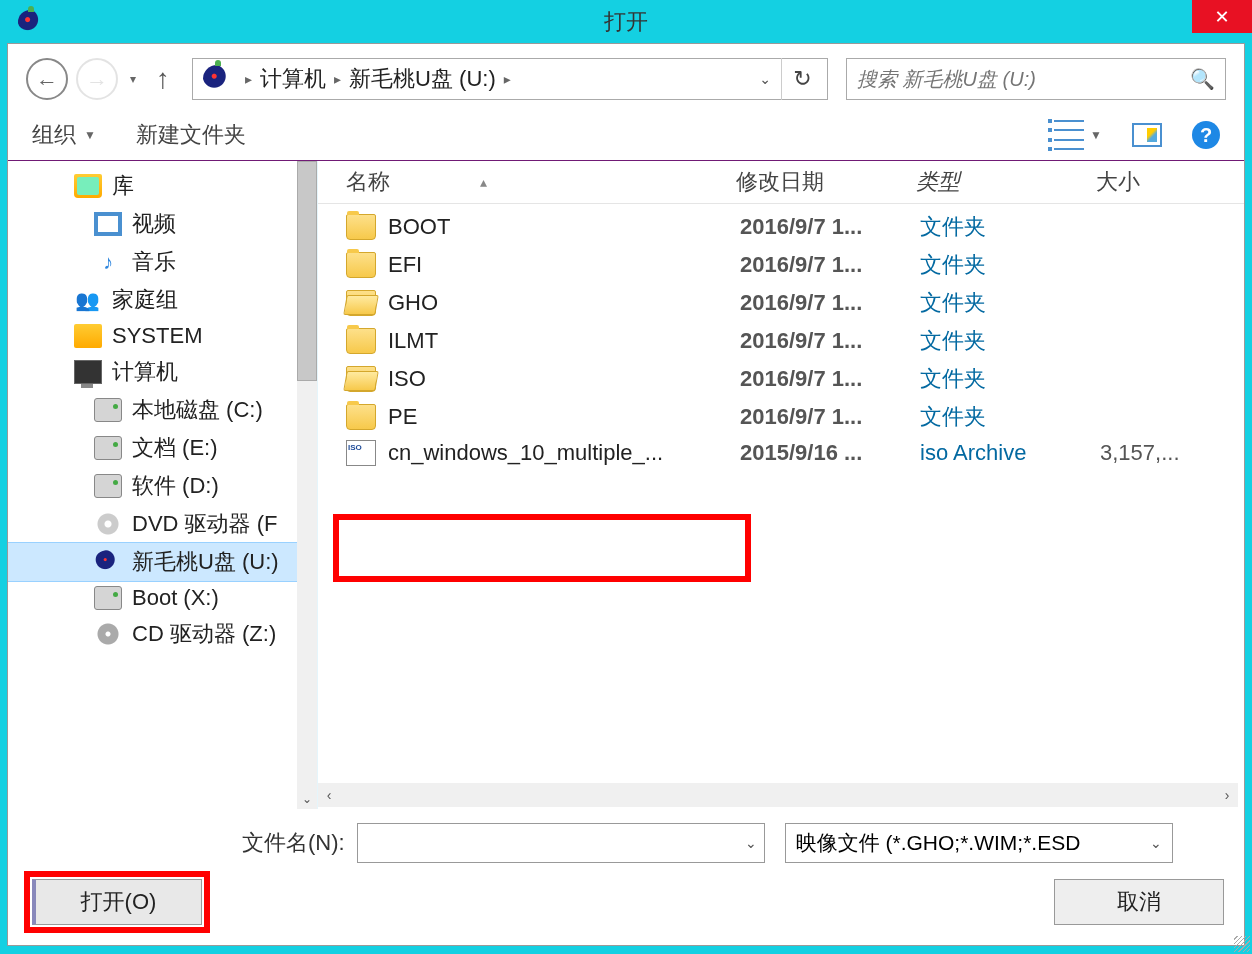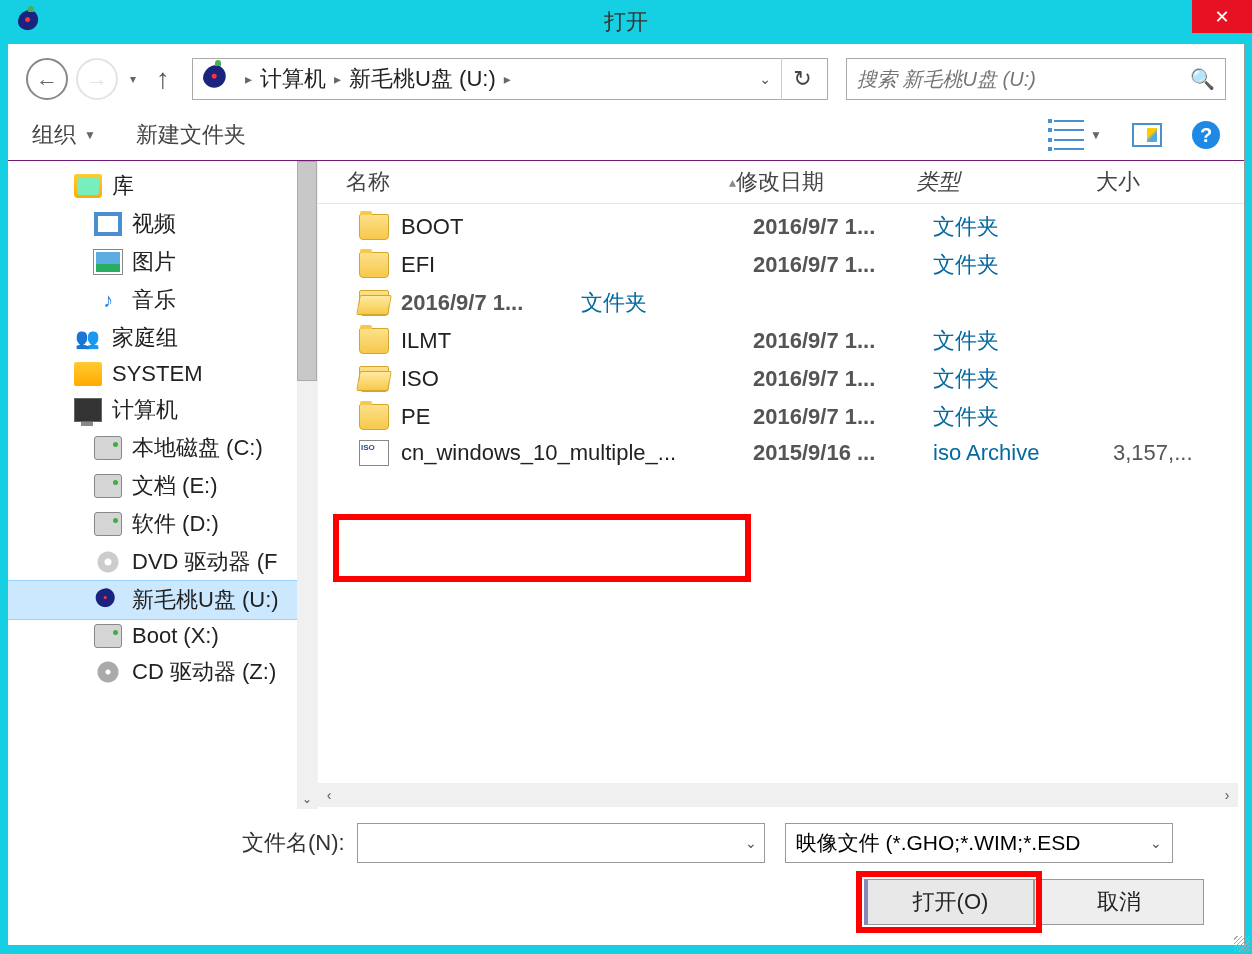--- a/index.html
+++ b/index.html
@@ -64,54 +64,54 @@
 .ic-comp{background:#333;width:24px;height:18px;border:1px solid #666;position:relative;}
 .ic-comp::after{content:'';position:absolute;bottom:-5px;left:6px;width:12px;height:4px;background:#888;}
 .ic-drive{background:#d5d5d5;border:1px solid #888;border-radius:3px;height:16px;width:26px;position:relative;}
 .ic-drive::after{content:'';position:absolute;right:3px;top:5px;width:5px;height:5px;border-radius:50%;background:#4a4;}
 .ic-dvd{background:radial-gradient(circle,#fff 3px,#ccc 4px,#ccc 10px,transparent 11px);border-radius:50%;width:24px;height:24px;}
 .ic-peach{background:radial-gradient(circle at 40% 40%,#f33 1px,#1a237e 2px,#1a237e 9px,transparent 10px);border-radius:50%;width:22px;height:22px;}
 .ic-cd{background:radial-gradient(circle,#fff 2px,#aaa 3px,#aaa 10px,transparent 11px);border-radius:50%;width:24px;height:24px;position:relative;}
 
 .file-panel { flex:1; display:flex; flex-direction:column; position:relative; }
 .file-header { display:flex; padding: 6px 0 6px 28px; border-bottom: 1px solid #e5e5e5; font-size: 22px; color:#444; }
-.fh-name { width: 390px; display:flex; align-items:center; cursor:pointer;justify-content:space-between; }
+.fh-name { width: 390px; display:flex; align-items:center; cursor:pointer; }
 .fh-name .sort-arrow { margin-left: 90px; font-size:14px; color:#888; }
 .fh-date { width: 180px; cursor:pointer; }
 .fh-type { width: 180px; cursor:pointer;font-style:italic; }
 .fh-size { cursor:pointer; }
 .file-list { flex:1; padding-top: 4px; position:relative; }
-.file-row { display:flex; align-items:center; padding: 4px 0 4px 41px; font-size: 22px; color:#222; cursor:pointer; position:relative; }
+.file-row { display:flex; align-items:center; padding: 4px 0 4px 28px; font-size: 22px; color:#222; cursor:pointer; position:relative; }
 .file-row .ficon { width:30px; height:26px; margin-right:12px; flex-shrink:0; }
 .ic-folder { background:linear-gradient(#fde08a,#f7c94b); border-radius:2px 2px 4px 4px; border:1px solid #d4a72c; position:relative;}
 .ic-folder::before{content:'';position:absolute;top:-4px;left:0;width:12px;height:4px;background:#f7c94b;border-radius:2px 2px 0 0;}
 .ic-folder-open { background:linear-gradient(#fde08a,#f7c94b); border-radius:2px 2px 4px 4px; border:1px solid #d4a72c; position:relative;}
 .ic-folder-open::after{content:'';position:absolute;top:4px;left:-2px;right:-2px;bottom:0;background:linear-gradient(#ffeaa0,#f7c94b);border-radius:2px;border:1px solid #d4a72c;transform:skewX(-10deg);}
 .ic-iso{background:#fff;border:1px solid #888;position:relative;}
 .ic-iso::after{content:'ISO';position:absolute;top:2px;left:1px;font-size:8px;color:#1e4b99;font-weight:bold;}
 .fn { width: 352px; overflow:hidden; white-space:nowrap; text-overflow:ellipsis; }
 .fd { width: 180px; color:#555;font-weight:bold; }
 .ft { width: 180px; color:#0369a1; }
 .fs { color:#555; }
 .highlight-box { position:absolute; border: 6px solid #ff0000; pointer-events:none; }
 .hl1 { left: 15px; top: 310px; width: 418px; height: 68px; }
 
 .h-scrollbar { height: 24px; display:flex; align-items:center; background:#f0f0f0; margin: 0 6px 2px 0; }
 .h-arrow { width:22px; height:22px; display:flex; align-items:center; justify-content:center; font-size:14px; color:#555; cursor:pointer; }
 .h-track { flex:1; height:18px; background:#f0f0f0; }
 
-.bottom-area { padding: 14px 36px 20px 24px; }
+.bottom-area { padding: 14px 16px 20px 24px; }
 .filename-row { display:flex; align-items:center; margin-bottom: 16px; }
 .fn-label { font-size: 22px; color:#333; margin-right: 12px; margin-left: 210px; }
 .fn-input { width: 408px; height: 40px; border: 1px solid #999; font-size: 20px; padding: 0 8px; outline:none; position:relative; }
 .fn-input-wrap { position:relative; width:408px; }
 .fn-drop { position:absolute; right:8px; top:50%; transform:translateY(-50%); font-size:14px; color:#555; cursor:pointer; }
 .filter-select { width: 388px; height: 40px; border:1px solid #999; margin-left: 20px; font-size: 21px; padding: 0 10px; display:flex; align-items:center; cursor:pointer; position:relative; }
 .filter-select .arrow{position:absolute;right:10px;font-size:14px;color:#555;}
-.button-row { display:flex; justify-content:flex-end; padding-right: 4px; }
+.button-row { display:flex; justify-content:space-between; padding-right: 4px; }
 .dlg-btn { width: 170px; height: 46px; border: 1px solid #999; background: #eee; font-size: 22px; color:#222; cursor:pointer; display:flex; align-items:center; justify-content:center; }
 .dlg-btn.primary { border-left: 4px solid #88b; background:#e8e8e8; }
 .open-wrap { position:relative; }
 .hl-open { position:absolute; border:6px solid #ff0000; left:-8px; top:-8px; right:-8px; bottom:-8px; pointer-events:none; }
 .resize-grip{position:absolute;right:2px;bottom:2px;width:16px;height:16px;background:repeating-linear-gradient(135deg,transparent 0 2px,#aaa 2px 3px);}
 </style>
 </head>
 <body>
 
 <div class="titlebar">
@@ -182,25 +182,20 @@
             <span class="ticon ic-lib"></span>
             <span>库</span>
           </div>
         <div class="tree-item">
             <span class="indent2"></span>
             <span class="ticon ic-video"></span>
             <span>视频</span>
           </div>
         <div class="tree-item">
             <span class="indent2"></span>
-            <span class="ticon ic-pic"></span>
-            <span>图片</span>
-          </div>
-        <div class="tree-item">
-            <span class="indent2"></span>
             <span class="ticon ic-music">♪</span>
             <span>音乐</span>
           </div>
         <div class="tree-item">
             <span class="indent1"></span>
             <span class="ticon ic-home">👥</span>
             <span>家庭组</span>
           </div>
         <div class="tree-item">
             <span class="indent1"></span>
@@ -275,20 +270,21 @@
           </div>
           <div class="file-row">
             <div class="ficon ic-folder"></div>
             <span class="fn">EFI</span>
             <span class="fd">2016/9/7 1...</span>
             <span class="ft">文件夹</span>
             <span class="fs"></span>
           </div>
           <div class="file-row">
             <div class="ficon ic-folder-open"></div>
+            <span class="fn">GHO</span>
             <span class="fd">2016/9/7 1...</span>
             <span class="ft">文件夹</span>
             <span class="fs"></span>
           </div>
           <div class="file-row">
             <div class="ficon ic-folder"></div>
             <span class="fn">ILMT</span>
             <span class="fd">2016/9/7 1...</span>
             <span class="ft">文件夹</span>
             <span class="fs"></span>

